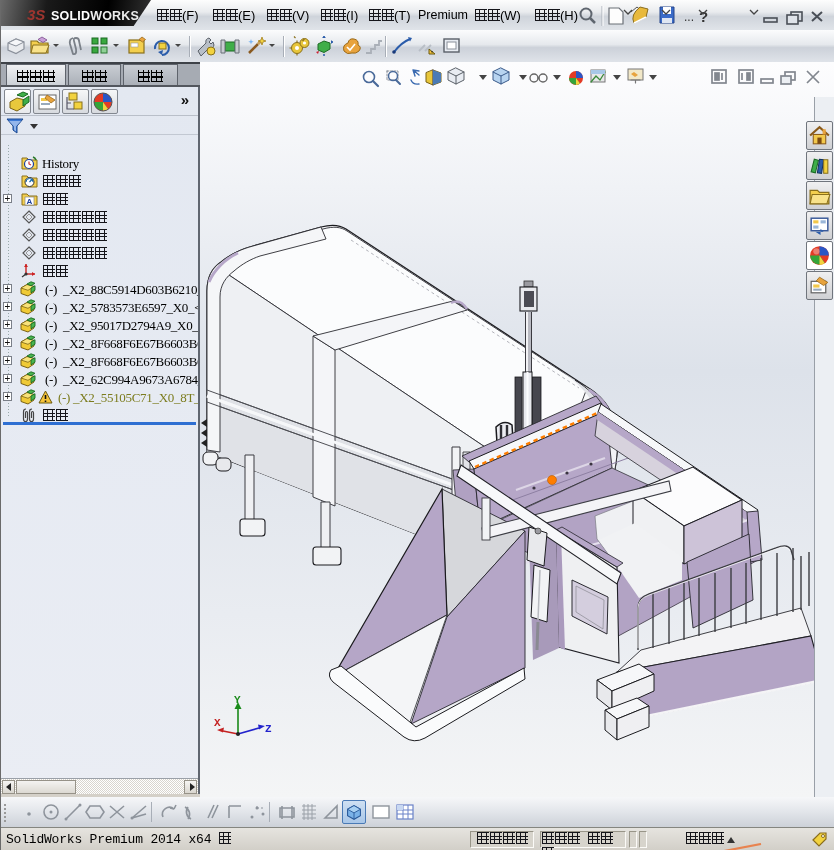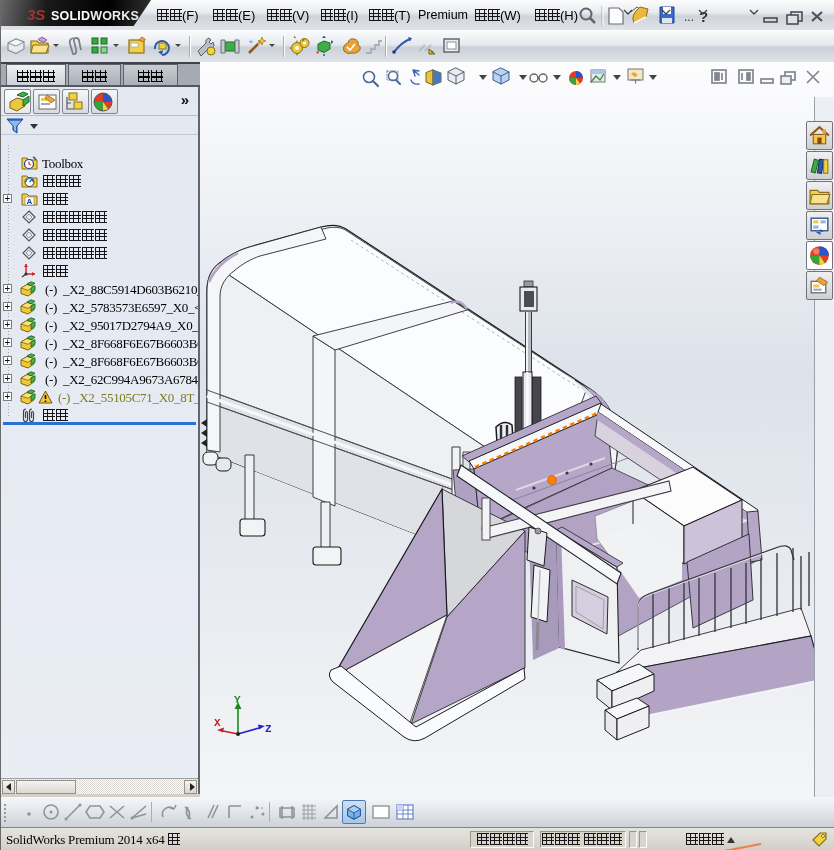--- a/index.html
+++ b/index.html
@@ -37,21 +37,21 @@
 #pscroll{position:absolute;left:0;bottom:0;width:197px;height:16px;background:repeating-conic-gradient(#ffffff 0 25%,#d8d5ce 0 50%) 0 0/2px 2px;border-top:1px solid #9aa0a8}
 .sbtn{position:absolute;top:1px;width:13px;height:14px;background:linear-gradient(#f6f5f3,#d9d6cf);border:1px solid #969288}
 
 #vp{position:absolute;left:199px;top:62px;width:635px;height:735px}
 
 #taskstrip{position:absolute;left:813px;top:97px;width:21px;height:700px;background:#eceff3;border-left:1px solid #999fa7}
 .tpbtn{position:absolute;left:805px;width:27px;height:29px;border:1px solid #70757d;background:linear-gradient(#f0f0f1,#cfd0d3);border-radius:2px}
 
 #botbar{position:absolute;left:0;top:797px;width:834px;height:30px;background:linear-gradient(#f6f7f9,#e2e5ea 50%,#cdd1d8)}
 
-#statusbar{position:absolute;left:0;top:827px;width:834px;height:23px;background:linear-gradient(#e6e4df,#d2cfc8);border-top:1px solid #85857f;font-family:Liberation Serif, serif;font-size:13px}
+#statusbar{position:absolute;left:0;top:827px;width:834px;height:23px;background:linear-gradient(#e6e4df,#d2cfc8);border-top:1px solid #85857f;font-family:Liberation Mono, monospace;font-size:13px}
 .seg{position:absolute;top:3px;height:17px;border:1px solid #989588;border-right-color:#fbfaf7;border-bottom-color:#fbfaf7;background:#d7d4cc}
 </style></head><body>
 <div id="win">
 <div id="menubar">
   <div id="logo">
     <svg width="150" height="30" viewBox="0 0 150 30">
       <text x="26" y="20" font-size="15" font-weight="bold" font-style="italic" fill="#9e352f" font-family="Liberation Sans">3S</text>
       <text x="50" y="19.5" font-size="12.5" font-weight="bold" fill="#fff" font-family="Liberation Sans" letter-spacing="0.2">SOLID<tspan fill="#ececec">WORKS</tspan></text>
     </svg>
   </div>
@@ -223,21 +223,21 @@
   </div>
   <div id="tree">
         <div style="position:absolute;left:7px;top:8px;width:1px;height:272px;background:repeating-linear-gradient(0deg,#9aa 0 1px,transparent 1px 3px)"></div>
 <div class="trow" style="top:18px">
           <svg class="abs" style="left:20px;top:1px" width="17" height="16" viewBox="0 0 17 16">
             <path d="M1,3 h5 l2,2 h8 v9 H1z" fill="#f3cf4e" stroke="#8a701c" stroke-width="1"></path>
             <circle cx="8" cy="9" r="4.5" fill="#fff" stroke="#1b3f9e" stroke-width="1.2"></circle>
             <path d="M8,6.5 v2.5 l2,1" stroke="#c33" stroke-width="1.2" fill="none"></path>
             <path d="M12,2 a5,5 0 0 1 3,3" stroke="#2a7a2a" stroke-width="1.6" fill="none"></path>
           </svg>
-          <span class="txt">Toolbox</span>
+          <span class="txt">History</span>
         </div>
 <div class="trow" style="top:36px">
           <svg class="abs" style="left:20px;top:1px" width="17" height="16" viewBox="0 0 17 16">
             <path d="M1,3 h5 l2,2 h8 v9 H1z" fill="#f3cf4e" stroke="#8a701c" stroke-width="1"></path>
             <circle cx="8.5" cy="9" r="4.5" fill="#fff" stroke="#333" stroke-width="1"></circle>
             <path d="M8.5,9 l3,-3" stroke="#16a" stroke-width="1.3"></path>
             <path d="M5,9 a3.5,3.5 0 0 1 7,0" fill="none" stroke="#16a" stroke-width="1"></path>
           </svg>
           <span class="txt"><i class="cj" style="width:12px;height:12px"></i><i class="cj" style="width:12px;height:12px"></i><i class="cj" style="width:12px;height:12px"></i></span>
         </div>

